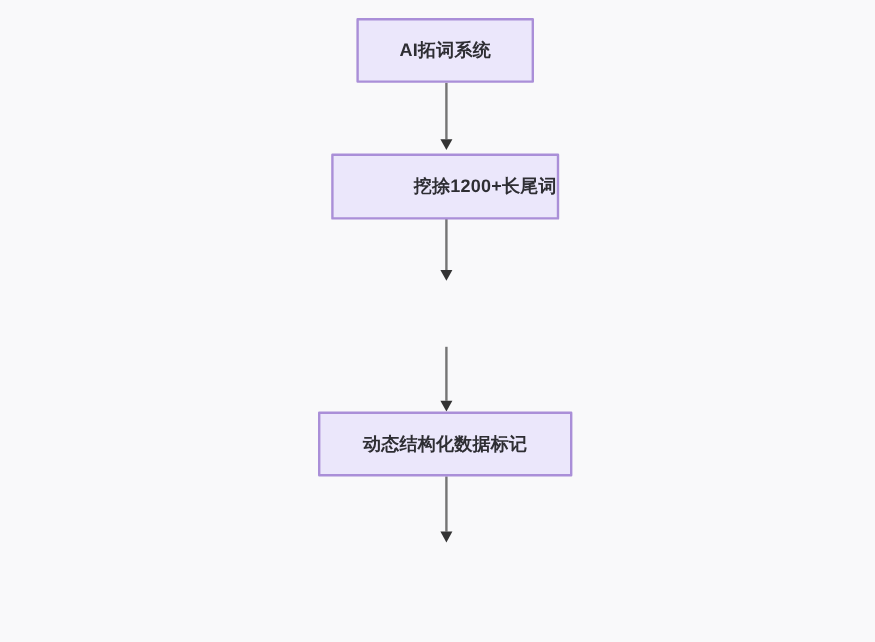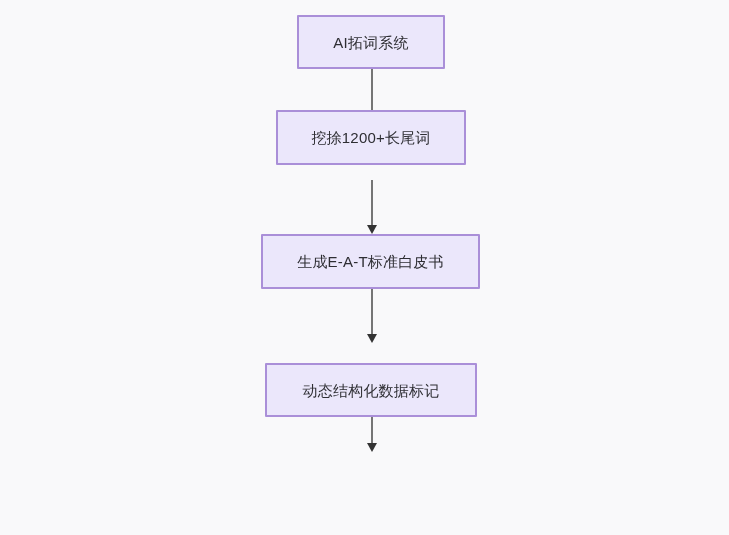--- a/index.html
+++ b/index.html
@@ -10,20 +10,21 @@
     width: 729px;
     height: 535px;
     background: #f9f9fa;
     font-family: "Liberation Sans", "DejaVu Sans", sans-serif;
     overflow: hidden;
   }
   #flowchart {
     position: relative;
     width: 729px;
     height: 428px;
+    font-weight: bold;
   }
   .node {
     position: absolute;
     box-sizing: border-box;
     background: #ebe7fb;
     border: 2px solid #aa8fd8;
     border-radius: 1px;
     display: flex;
     align-items: center;
     justify-content: center;
@@ -80,26 +81,23 @@
 
   <div class="connector" style="left:371px; top:397px; height:55px;">
     <div class="conn-line" style="height:46px;"></div>
     <div class="conn-head" style="top:46px;"></div>
   </div>
 
   <div class="node" style="left:297px; top:15px; width:148px; height:54px;">
     <span class="node-label">AI拓词系统</span>
   </div>
 
-  <div class="node" style="left:276px; top:110px; width:190px; height:55px;">
+  <div class="node" style="left:276px; top:128px; width:190px; height:55px;justify-content:flex-end;">
     <span class="node-label">挖捈1200+长尾词</span>
   </div>
 
-  <div class="node" style="left:261px; top:234px; width:219px; height:55px;">
-    <span class="node-label">生成E-A-T标准白皮书</span>
-  </div>
 
-  <div class="node" style="left:265px; top:343px; width:212px; height:54px;margin-top:20px;">
+  <div class="node" style="left:265px; top:343px; width:212px; height:54px;">
     <span class="node-label">动态结构化数据标记</span>
   </div>
 
 
 </div>
 
 </body></html>

